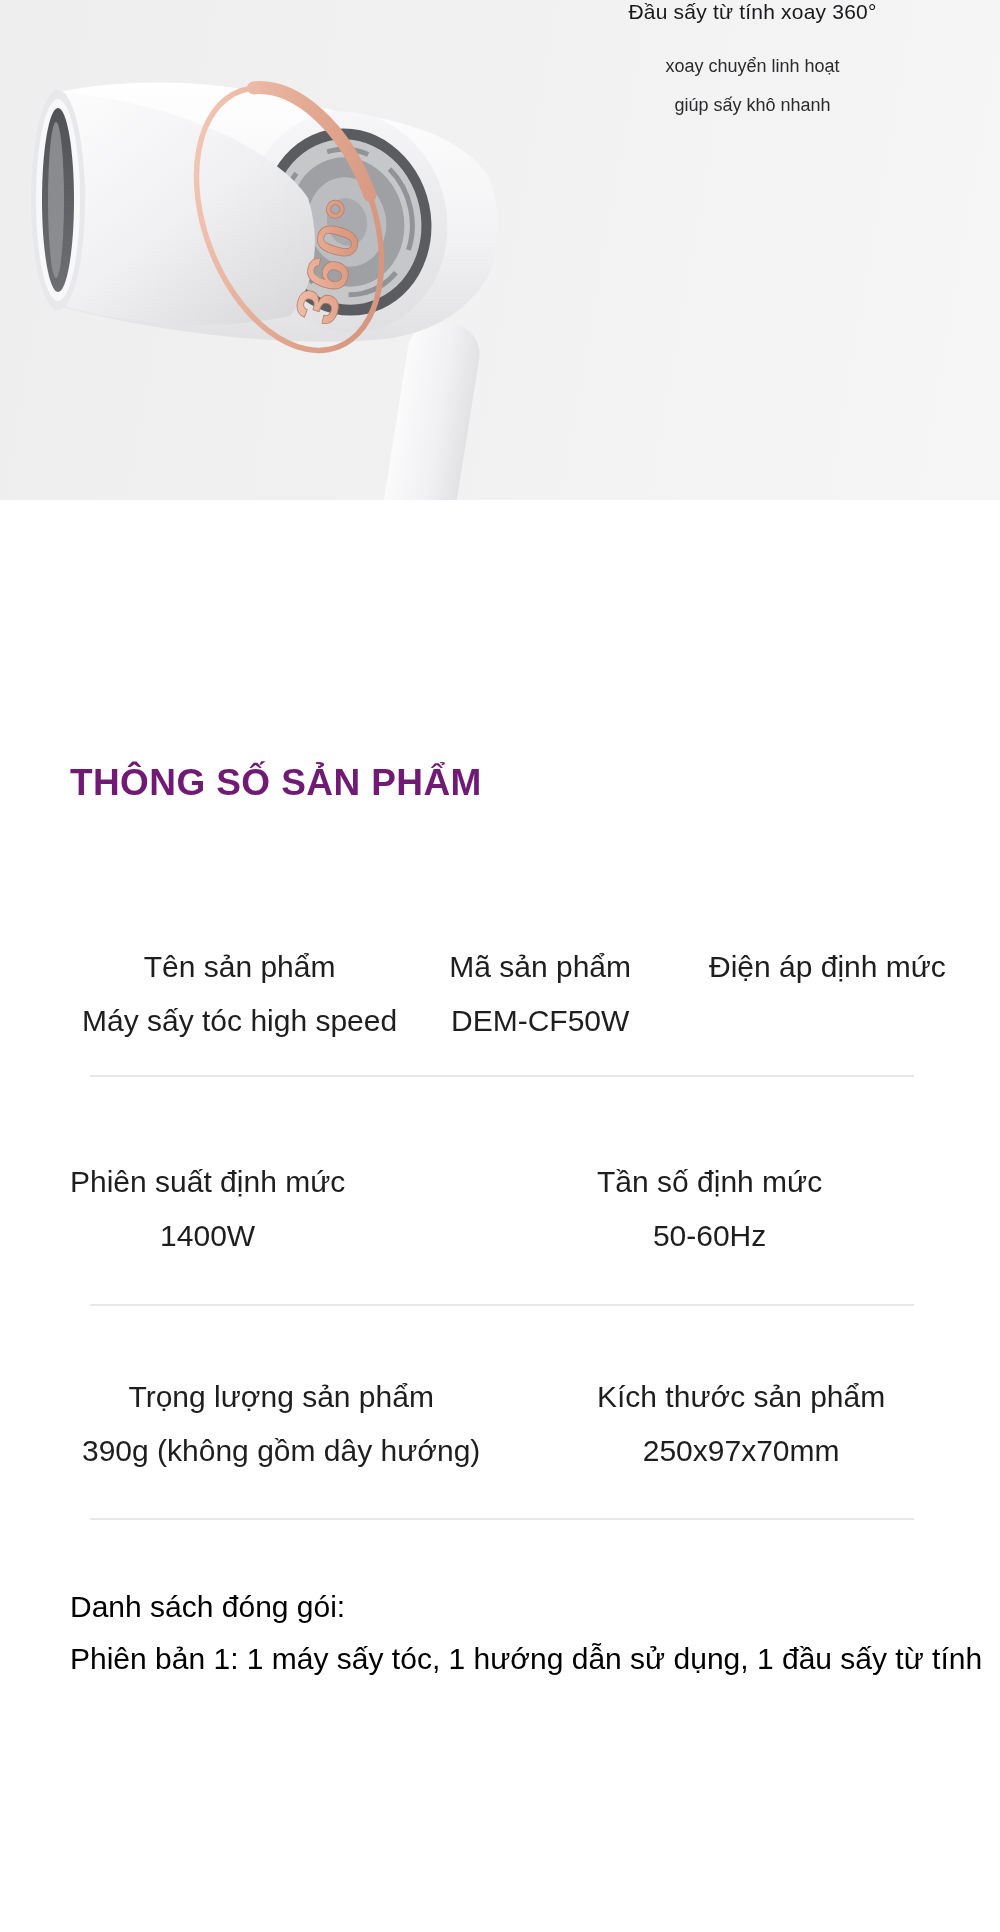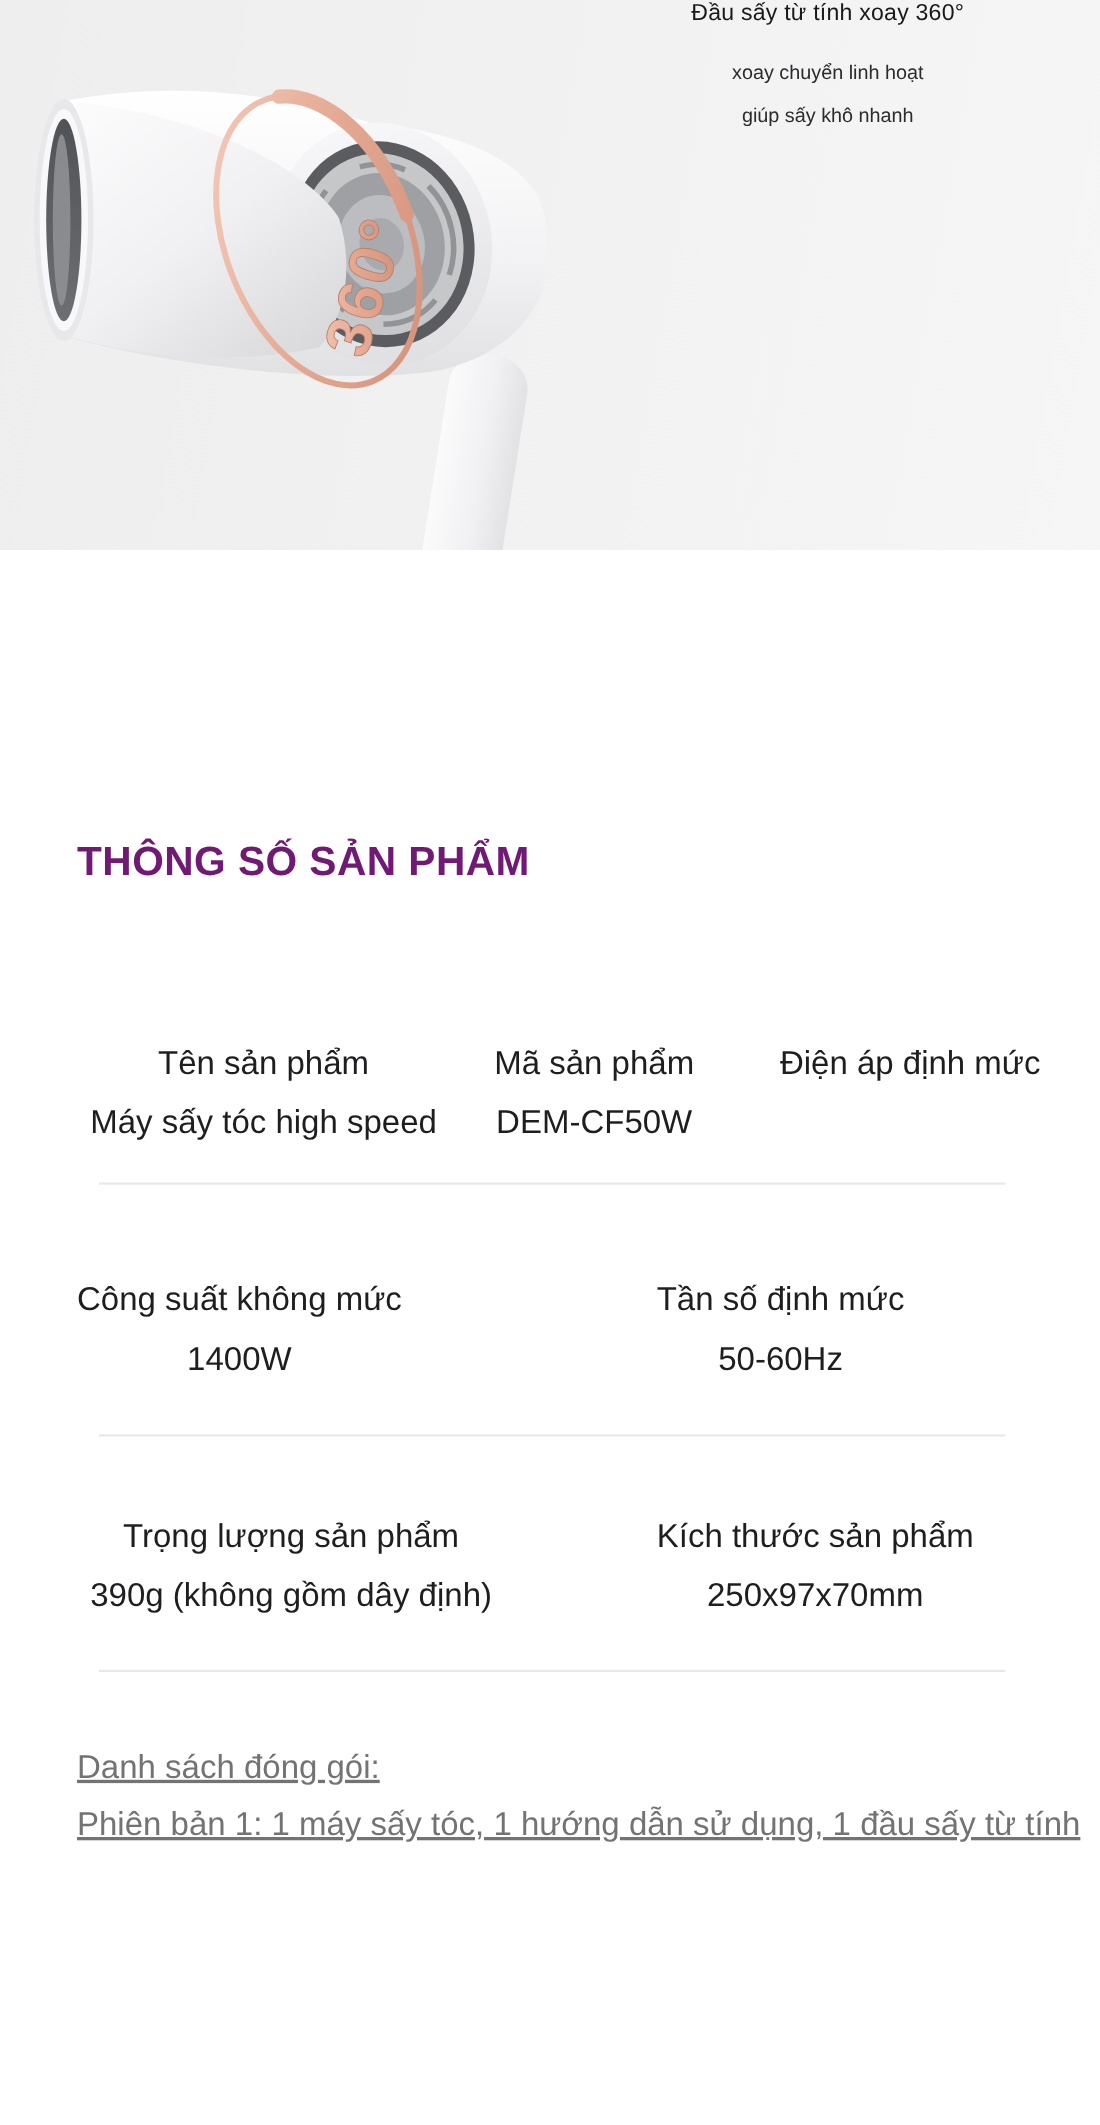--- a/index.html
+++ b/index.html
@@ -23,21 +23,21 @@
   
   .spec-heading{
     position:absolute;left:70px;top:762px;font-size:37px;font-weight:700;
     color:#701a75;letter-spacing:.4px;
   }
   .spec-row{position:absolute;left:70px;width:910px;height:96px;text-align:center;}
   .spec-cell{position:absolute;top:0;}
   .spec-label{font-size:30px;line-height:38px;color:#1e1e20;margin:0 0 16px 0;}
   .spec-value{font-size:30px;line-height:38px;color:#1e1e20;margin:12px;}
   .divider{position:absolute;left:90px;width:824px;height:2px;background:#e8e8ea;}
-  .packing{position:absolute;left:70px;top:1581px;font-size:30px;line-height:52px;color:#737373;text-decoration:underline;}
+  .packing{position:absolute;left:70px;top:1581px;font-size:30px;line-height:52px;color:#000000;}
 </style>
 </head>
 <body>
 
 <div class="page">
 
   <div class="banner">
 
     <div class="banner-photo">
       <svg width="505" height="500" viewBox="0 0 505 500" xmlns="http://www.w3.org/2000/svg">
@@ -132,34 +132,34 @@
       <p class="spec-value">DEM-CF50W</p>
     </div>
     <div class="spec-cell" style="left:639px">
       <p class="spec-label">Điện áp định mức</p>
     </div>
   </div>
   <div class="divider" style="top:1075px"></div>
 
   <div class="spec-row" style="top:1163px">
     <div class="spec-cell" style="left:0">
-      <p class="spec-label">Công suất không mức</p>
+      <p class="spec-label">Phiên suất định mức</p>
       <p class="spec-value">1400W</p>
     </div>
     <div class="spec-cell" style="left:527px">
       <p class="spec-label">Tần số định mức</p>
       <p class="spec-value">50-60Hz</p>
     </div>
   </div>
   <div class="divider" style="top:1304px"></div>
 
   <div class="spec-row" style="top:1378px">
     <div class="spec-cell" style="left:0">
       <p class="spec-label">Trọng lượng sản phẩm</p>
-      <p class="spec-value">390g (không gồm dây định)</p>
+      <p class="spec-value">390g (không gồm dây hướng)</p>
     </div>
     <div class="spec-cell" style="left:527px">
       <p class="spec-label">Kích thước sản phẩm</p>
       <p class="spec-value">250x97x70mm</p>
     </div>
   </div>
   <div class="divider" style="top:1518px"></div>
 
   <div class="packing">
     <div>Danh sách đóng gói:</div>

